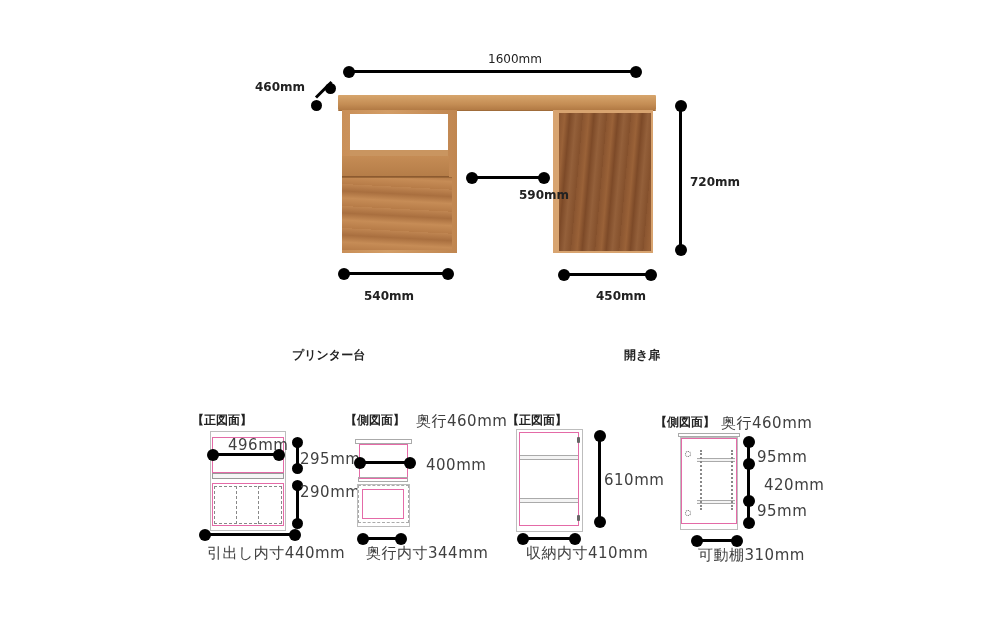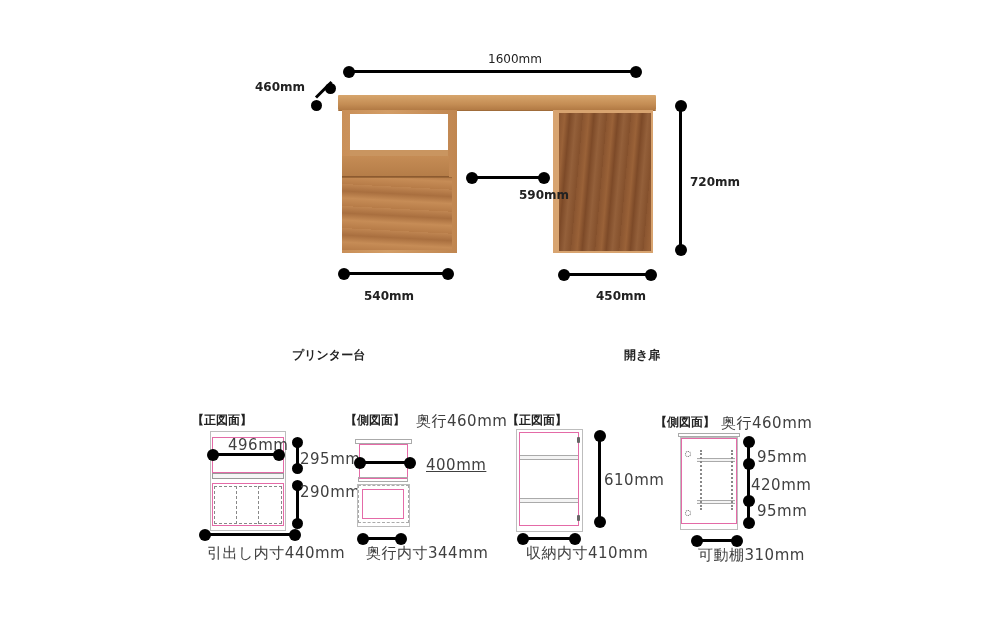--- a/index.html
+++ b/index.html
@@ -110,21 +110,21 @@
   <div class="abs" style="left:355px;top:439px;width:57px;height:5px;border:1px solid #aaa;box-sizing:border-box;"></div>
   <div class="pink" style="left:359px;top:444px;width:49px;height:35px;"></div>
   <div class="abs" style="left:358px;top:477px;width:50px;height:5px;border:1px solid #aaa;box-sizing:border-box;"></div>
   <div class="panel" style="left:357px;top:484px;width:53px;height:43px;"></div>
   <div class="dash" style="left:358px;top:485px;width:51px;height:38px;border-color:#aaa;"></div>
   <div class="pink" style="left:362px;top:489px;width:42px;height:30px;"></div>
 
   <div class="hline" style="left:360px;top:461px;width:50px;"></div>
   <div class="dot" style="left:354px;top:457px;"></div>
   <div class="dot" style="left:404px;top:457px;"></div>
-  <span class="lbl-lg" style="left:426px;top:456px;text-decoration:underline;">400mm</span>
+  <span class="lbl-lg" style="left:426px;top:456px;">400mm</span>
 
   <div class="hline" style="left:362px;top:537px;width:38px;"></div>
   <div class="dot" style="left:357px;top:533px;"></div>
   <div class="dot" style="left:395px;top:533px;"></div>
   <span class="lbl-lg" style="left:366px;top:544px;">奥行内寸344mm</span>
 </div>
 
 <div>
   <span class="sec" style="left:507px;top:412px;">【正図面】</span>
   <div class="panel" style="left:516px;top:429px;width:67px;height:103px;"></div>
@@ -159,20 +159,20 @@
   <div class="abs" style="left:685px;top:451px;width:6px;height:6px;border-radius:50%;border:1.5px dotted #666;box-sizing:border-box;"></div>
   <div class="abs" style="left:685px;top:510px;width:6px;height:6px;border-radius:50%;border:1.5px dotted #666;box-sizing:border-box;"></div>
 
   <div class="vline" style="left:747px;top:442px;height:80px;"></div>
   <div class="dot" style="left:743px;top:436px;"></div>
   <div class="dot" style="left:743px;top:458px;"></div>
   <div class="dot" style="left:743px;top:495px;"></div>
   <div class="dot" style="left:743px;top:517px;"></div>
 
   <span class="lbl-lg" style="left:757px;top:448px;">95mm</span>
-  <span class="lbl-lg" style="left:751px;top:476px;">420mm</span>
+  <span class="lbl-lg" style="left:751px;top:476px;padding-left:13px;">420mm</span>
   <span class="lbl-lg" style="left:757px;top:502px;">95mm</span>
 
   <div class="hline" style="left:697px;top:539px;width:40px;"></div>
   <div class="dot" style="left:691px;top:535px;"></div>
   <div class="dot" style="left:731px;top:535px;"></div>
   <span class="lbl-lg" style="left:698px;top:546px;">可動棚310mm</span>
 </div>
 
 </body></html>

